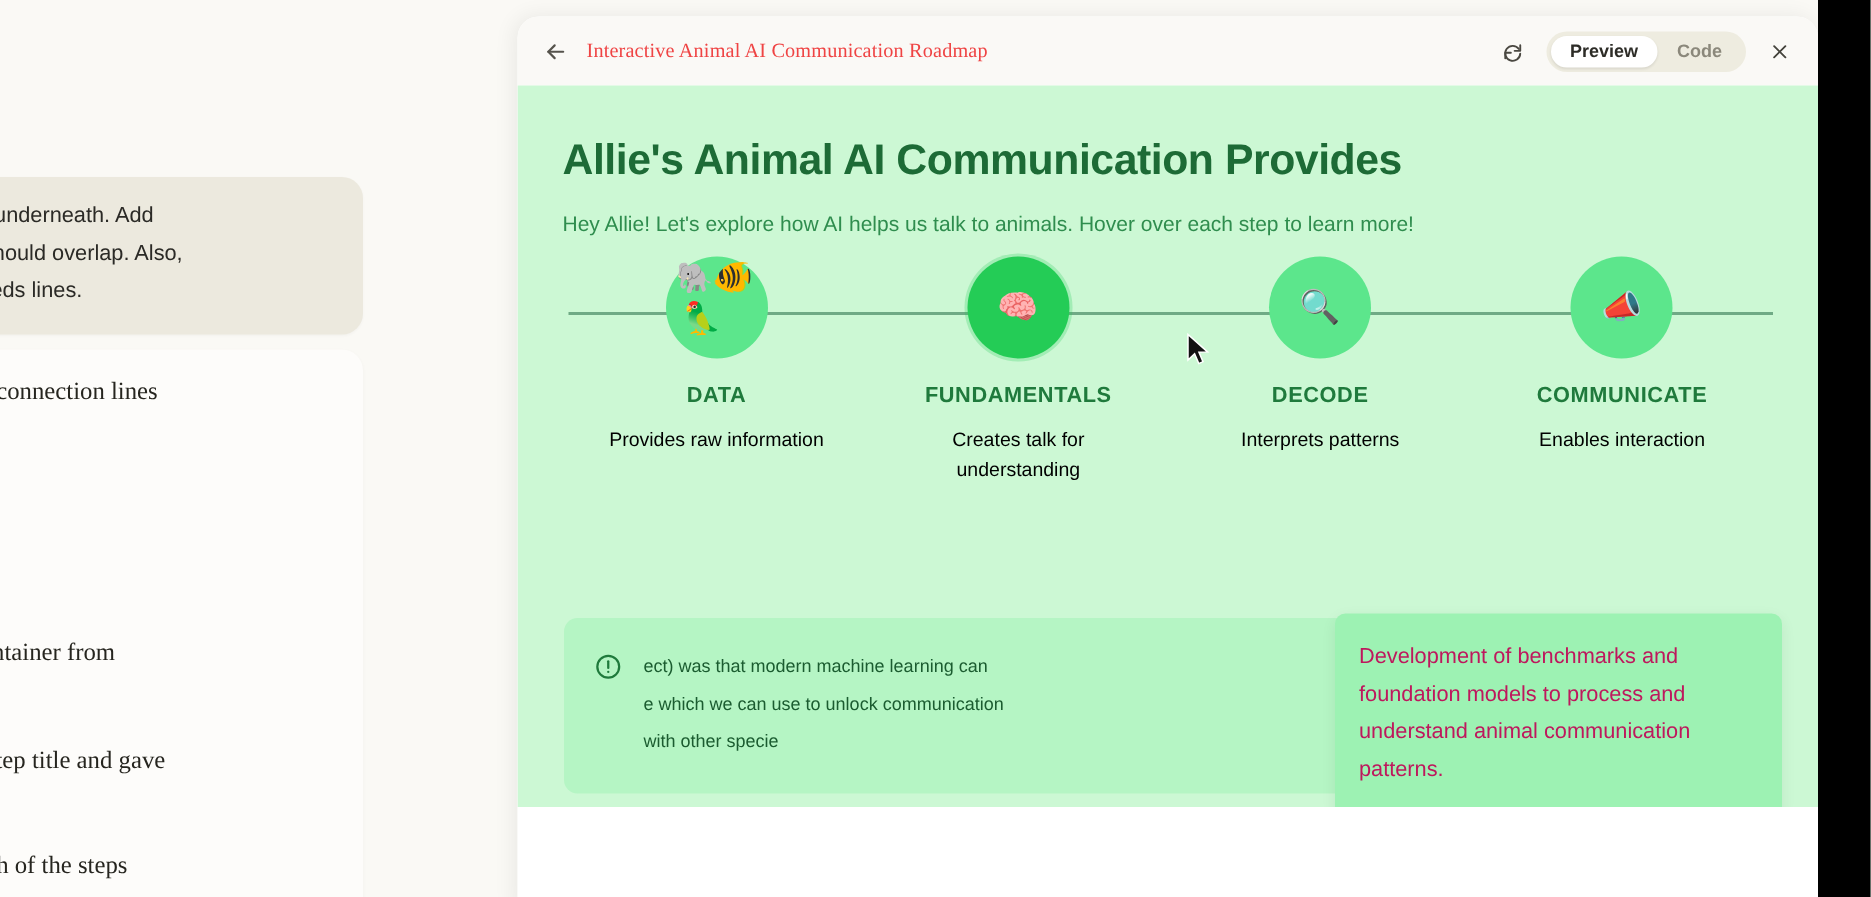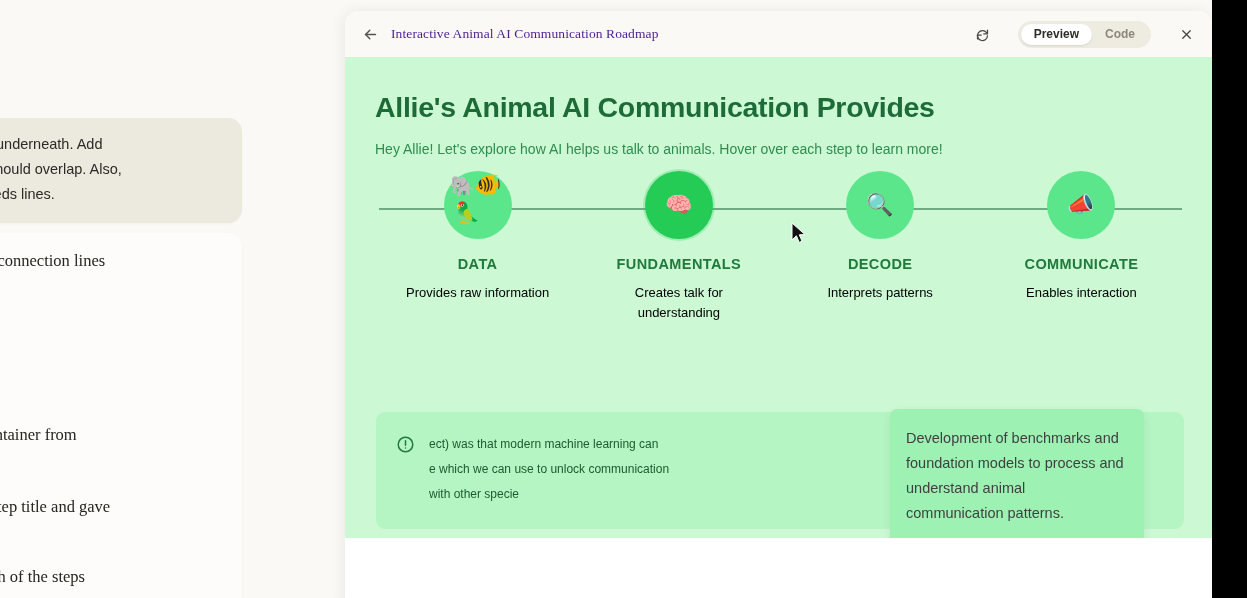--- a/index.html
+++ b/index.html
@@ -92,30 +92,30 @@
     width: 26px; height: 26px;
     display: flex; align-items: center; justify-content: center;
     color: #55534c;
     font-size: 17px;
     border-radius: 6px;
     flex: 0 0 auto;
   }
   .artifact-title {
     margin-left: 8px;
     font-size: 13.5px;
-    color: #4c1d95;
+    color: #ef4444;
     font-family: "Liberation Serif", serif;
     letter-spacing: .1px;
     white-space: nowrap;
   }
   .header-right {
     margin-left: auto;
     display: flex;
     align-items: center;
-    gap: 25px;
+    gap: 12px;
   }
   .refresh-icon {
     width: 20px; height: 20px;
     display: flex; align-items: center; justify-content: center;
     color: #4a4841;
   }
   .seg-toggle {
     display: flex;
     align-items: center;
     background: #eeece0;
@@ -227,27 +227,27 @@
     color: #000000;
     text-align: center;
     line-height: 20px;
     max-width: 150px;
   }
 
   
   .tooltip {
     position: absolute;
     left: 545px; top: 352px;
-    width: 254px;
+    width: 298px;
     background: #9df2b3;
     border-radius: 7px;
     padding: 17px 18px 19px 16px;
     font-size: 14.5px;
     line-height: 25px;
-    color: #404040;
+    color: #be185d;
     z-index: 20;
     box-shadow: 0 3px 10px rgba(0,0,0,0.07);
   }
 
   
   .callout {
     position: absolute;
     left: 31px; right: 28px;
     top: 355px;
     background: #b5f5c4;

